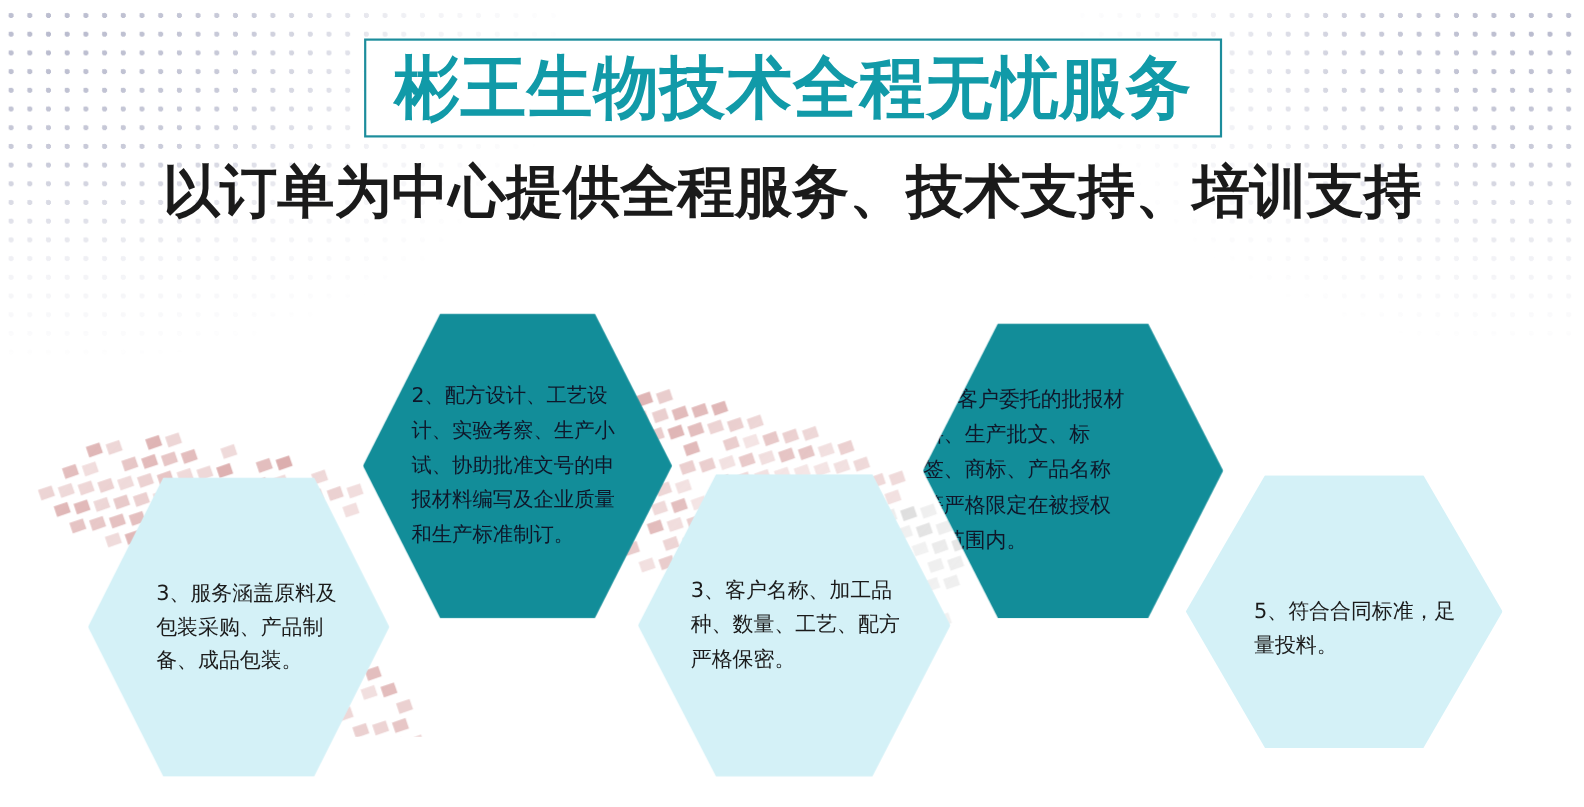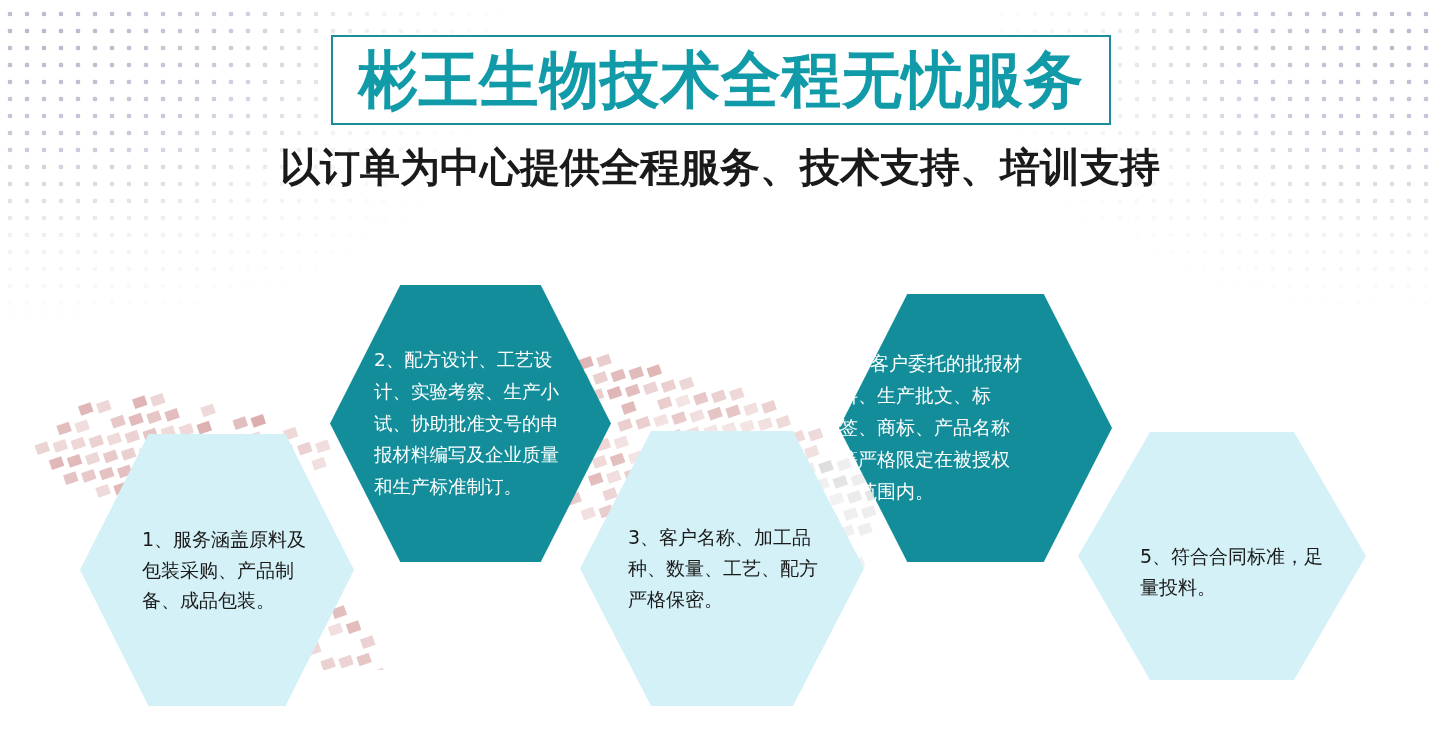--- a/index.html
+++ b/index.html
@@ -87,21 +87,21 @@
     transform: scaleX(0.96);
     transform-origin: center center;
   }
   .subtitle {
     position: absolute;
     left: 0;
     top: 140px;
     width: 1440px;
     text-align: center;
     font-family: "DejaVu Sans", "Liberation Sans", sans-serif;
-    font-size: 40px;
+    font-size: 52px;
     font-weight: 600;
     color: #1a1a1a;
     white-space: nowrap;
     letter-spacing: 0px;
   }
 
   
   .hex {
     position: absolute;
     clip-path: polygon(25% 0%, 75% 0%, 100% 50%, 75% 100%, 25% 100%, 0% 50%);
@@ -113,21 +113,21 @@
   .hex-light { background: #d4f1f7; }
   .hex-dark  { background: #128d99; }
 
   .hex-text {
     font-family: "DejaVu Sans", "Liberation Sans", sans-serif;
     line-height: 1.62;
     white-space: normal;
     word-break: break-all;
   }
   .hex-light .hex-text { color: #1a1a1a; }
-  .hex-dark  .hex-text { color: #ffffff; }
+  .hex-dark  .hex-text { color: #0f172a; }
 
   
   #hex1 { left: 80px;   top: 434px; width: 274px; height: 272px; }
   #hex1 .hex-text { width: 168px; margin-left: 62px; font-size: 19px; }
 
   #hex2 { left: 330px;  top: 285px; width: 281px; height: 277px; }
   #hex2 .hex-text { width: 200px; margin-left: 44px; font-size: 18.5px; line-height: 1.72; }
 
   #hex3 { left: 580px;  top: 431px; width: 284px; height: 275px; }
   #hex3 .hex-text { width: 196px; margin-left: 48px; font-size: 19px; }
@@ -456,21 +456,21 @@
         <rect x="820.8" y="387.0" width="13" height="10" fill="#cf8f8f" opacity="0.40" transform="rotate(-19 820.8 387.0)"></rect>
         <rect x="838.8" y="384.7" width="13" height="10" fill="#cf8f8f" opacity="0.37" transform="rotate(-19 838.8 384.7)"></rect>
       </g>
   </svg>
 
   <div class="title-box"></div>
   <div class="title-text">彬王生物技术全程无忧服务</div>
   <div class="subtitle">以订单为中心提供全程服务、技术支持、培训支持</div>
 
   <div id="hex1" class="hex hex-light">
-    <div class="hex-text">1、服务涵盖原料及包装采购、产品制备、成品包装。</div>
+    <div class="hex-text">3、服务涵盖原料及包装采购、产品制备、成品包装。</div>
   </div>
 
   <div id="hex3" class="hex hex-light">
     <div class="hex-text">3、客户名称、加工品种、数量、工艺、配方严格保密。</div>
   </div>
 
   <div id="hex5" class="hex hex-light">
     <div class="hex-text">5、符合合同标准，足量投料。</div>
   </div>
 

